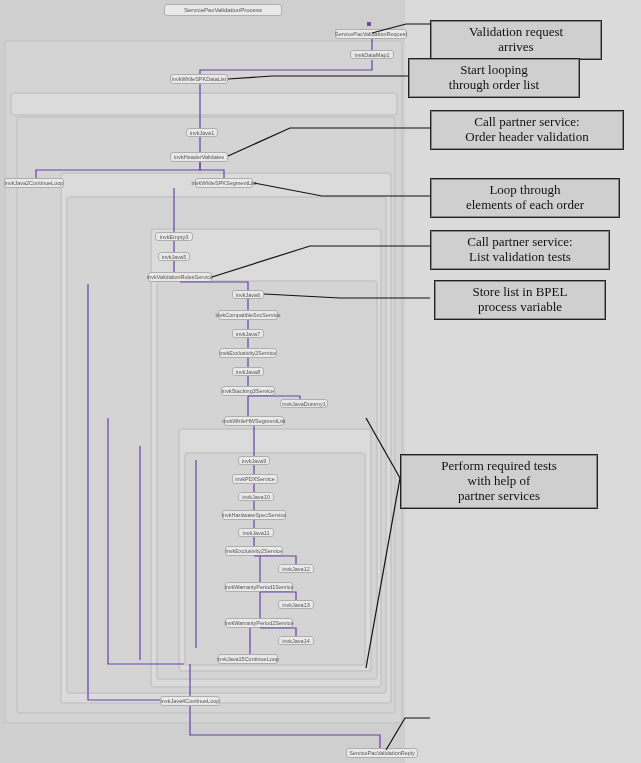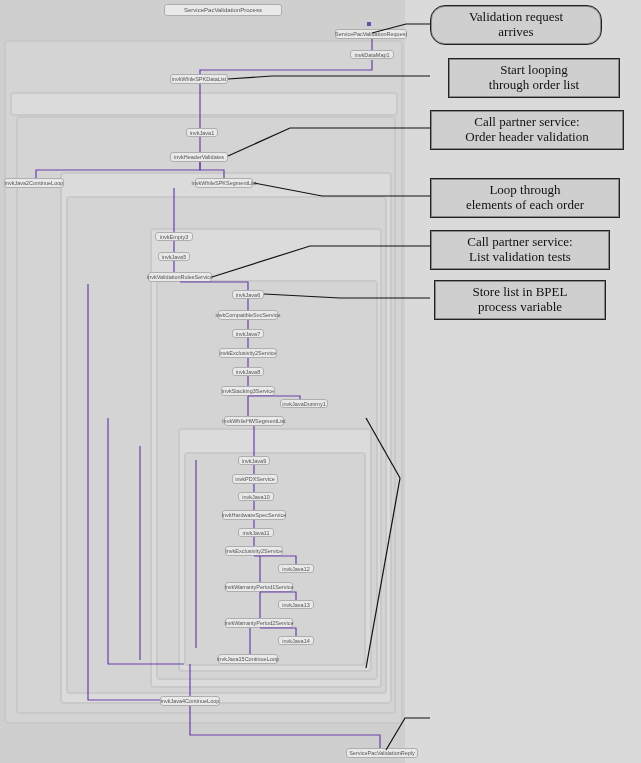--- a/index.html
+++ b/index.html
@@ -112,19 +112,20 @@
       <path d="M430 128 H290 L228 156"></path>
       <path d="M430 196 H322 L254 183"></path>
       <path d="M430 246 H310 L212 277"></path>
       <path d="M430 298 H340 L264 294"></path>
       <path d="M400 478 L366 418"></path>
       <path d="M400 478 L366 668"></path>
       <path d="M430 718 H405 L386 750"></path>
     </g>
   </svg>
 
-  <div class="callout" style="left:430px;top:5px;width:150px;border-radius:15px;"><span>Validation request<br>arrives</span></div>
-  <div class="callout" style="left:448px;top:58px;width:150px;"><span>Start looping<br>through order list</span></div>
+  <div class="callout" style="left:430px;top:20px;width:150px;"><span>Validation request<br>arrives</span></div>
+  <div class="callout" style="left:408px;top:58px;width:150px;"><span>Start looping<br>through order list</span></div>
   <div class="callout" style="left:430px;top:110px;width:172px;"><span>Call partner service:<br>Order header validation</span></div>
   <div class="callout" style="left:430px;top:178px;width:168px;"><span>Loop through<br>elements of each order</span></div>
   <div class="callout" style="left:430px;top:230px;width:158px;"><span>Call partner service:<br>List validation tests</span></div>
   <div class="callout" style="left:434px;top:280px;width:150px;"><span>Store list in BPEL<br>process variable</span></div>
+  <div class="callout" style="left:400px;top:454px;width:176px;"><span>Perform required tests<br>with help of<br>partner services</span></div>
 </div>
 
 </body></html>

